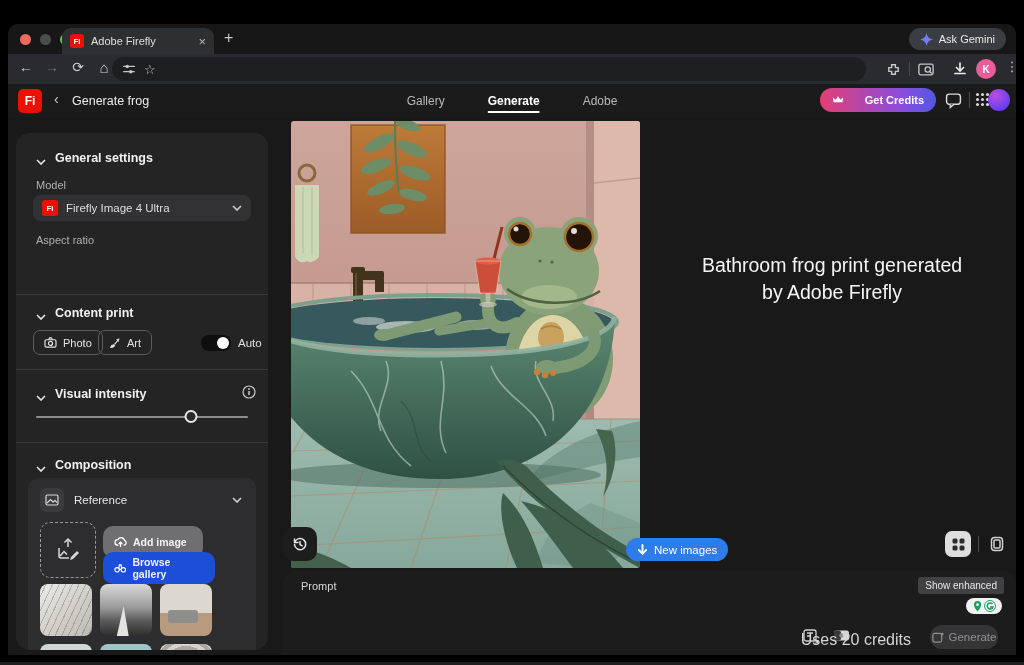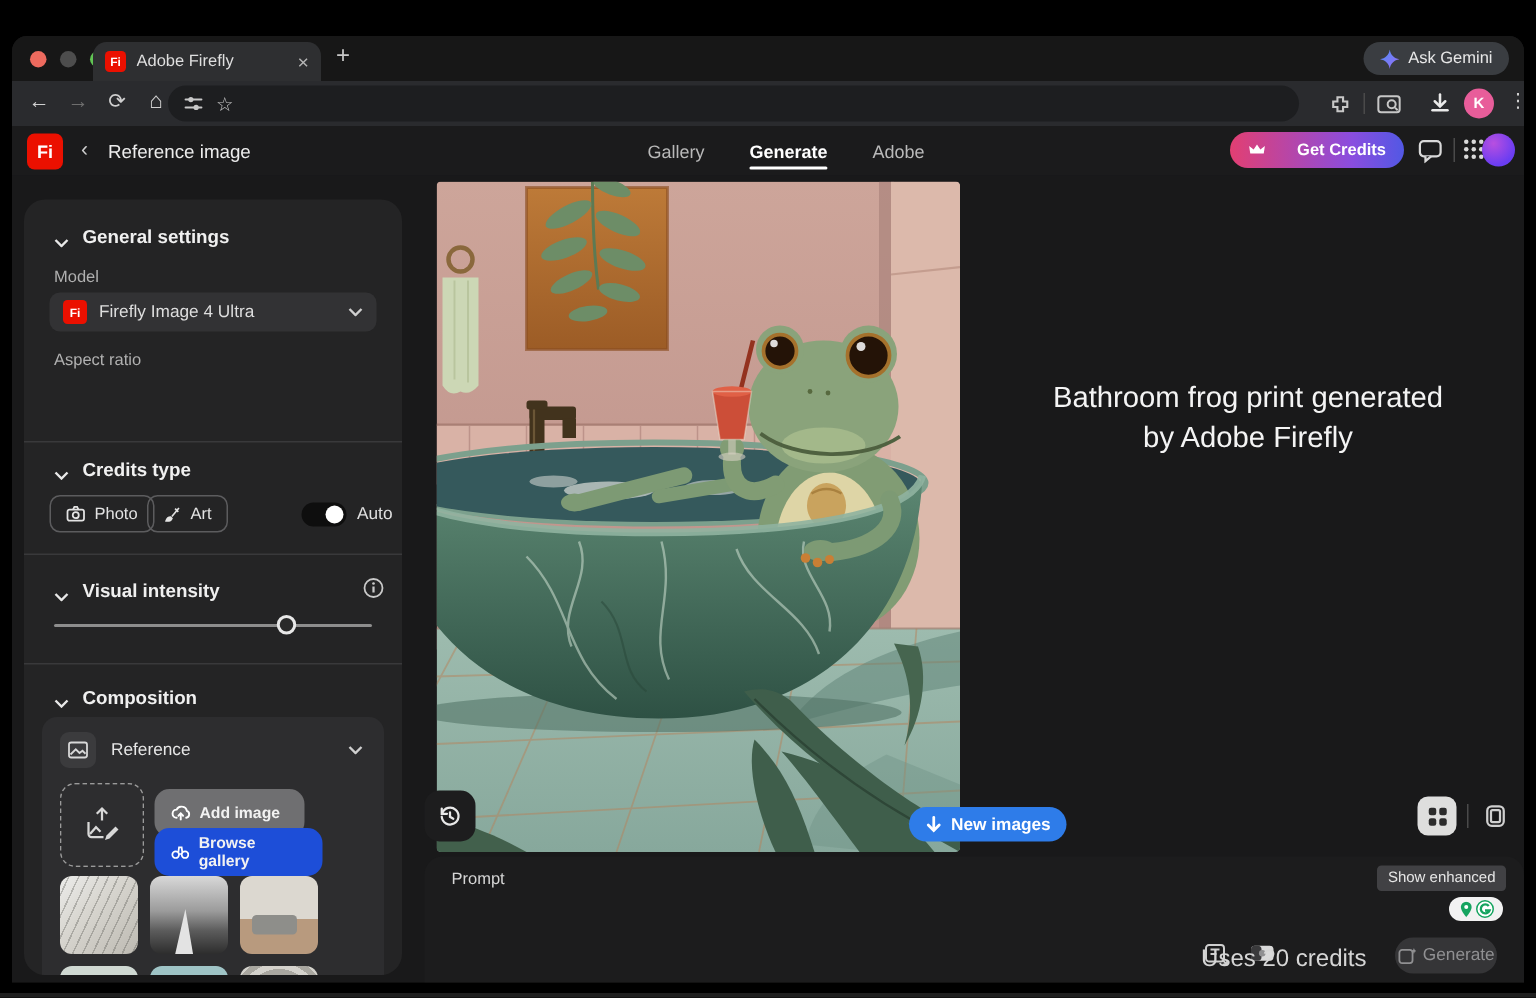--- a/index.html
+++ b/index.html
@@ -30,21 +30,21 @@
   .avatarK { position:absolute; left:968px; top:5px; width:20px; height:20px; border-radius:50%;
     background:#e85d9a; color:#fff; font-size:10px; font-weight:bold; display:flex; align-items:center; justify-content:center; }
 
   
   .appheader { position:absolute; left:0; top:60px; width:100%; height:33px; background:#1b1b1c; }
   .filogo { position:absolute; left:10px; top:5px; width:24px; height:24px; background:#eb1000;
     border-radius:5px; color:#fff; font-weight:bold; font-size:12px; display:flex; align-items:center; justify-content:center; }
   .backchev { position:absolute; left:46px; top:7px; color:#cfcfcf; font-size:14px; }
   .pagetitle { position:absolute; left:64px; top:10px; font-size:12.5px; color:#ececec; }
   .navtabs { position:absolute; left:50%; transform:translateX(-50%); top:0; height:33px;
-    display:flex; gap:30px; align-items:center;margin-left:12px; }
+    display:flex; gap:43px; align-items:center; }
   .navtab { font-size:12px; color:#b9b9b9; position:relative; height:100%; display:flex; align-items:center; }
   .navtab.active { color:#fff; font-weight:bold; }
   .navtab.active::after { content:""; position:absolute; left:0; right:0; bottom:4px; height:2px; background:#fff; border-radius:1px; }
   .getcredits { position:absolute; right:80px; top:4px; height:24px; border-radius:13px; padding:0 12px;
     background:linear-gradient(90deg,#e23f72,#8a4ddf 70%,#5258e4); display:flex; align-items:center; gap:21px;
     color:#fff; font-size:11px; font-weight:bold; }
   .hdr-ic { position:absolute; top:8px; color:#d9d9d9; }
   .hdr-div { position:absolute; right:46px; top:8px; width:1px; height:16px; background:#4a4a4a; }
   .avatarFF { position:absolute; right:6px; top:5px; width:22px; height:22px; border-radius:50%;
     background:radial-gradient(circle at 35% 30%, #b84fe0, #6a3df2 70%); }
@@ -90,22 +90,22 @@
   .t4 { background:linear-gradient(180deg,#cfd8d2 0 45%,#7a9b5f 45% 100%); }
   .t5 { background:radial-gradient(circle at 50% 45%, #dfe8e2 0 18%, #9fc4c6 20% 100%); }
   .t6 { background:repeating-radial-gradient(circle at 50% 50%, #d4d2cc 0 4px, #a9a7a0 4px 8px); }
 
   
   .artwork { position:absolute; left:283px; top:4px; width:349px; height:447px; border-radius:3px; overflow:hidden; }
   .caption { position:absolute; left:648px; top:135px; width:352px; text-align:center;
     color:#f4f4f4; font-size:19.5px; line-height:1.38; }
   .histbtn { position:absolute; left:275px; top:410px; width:34px; height:34px; background:#1d1d1e;
     border-radius:10px; display:flex; align-items:center; justify-content:center; color:#e8e8e8; }
-  .newimages { position:absolute; left:598px; top:421px; height:23px; background:#2e7ce9; border-radius:12px;
-    display:flex; align-items:center; gap:6px; padding:0 11px; color:#fff; font-size:11.5px; font-weight:bold; }
+  .newimages { position:absolute; left:618px; top:421px; height:23px; background:#2e7ce9; border-radius:12px;
+    display:flex; align-items:center; gap:6px; padding:0 11px; color:#fff; font-size:11.5px; font-weight:normal; }
   .gridbtn { position:absolute; left:937px; top:414px; width:26px; height:26px; background:#dededd;
     border-radius:7px; display:flex; align-items:center; justify-content:center; color:#222; }
   .viewdiv { position:absolute; left:970px; top:419px; width:1px; height:16px; background:#4a4a4a; }
   .framebtn { position:absolute; left:979px; top:417px; width:20px; height:20px; color:#cfcfcf;
     display:flex; align-items:center; justify-content:center; }
 
   
   .promptpanel { position:absolute; left:275px; top:454px; right:0; bottom:0; background:#1c1c1d;
     border-radius:12px 12px 0 0; }
   .prompt-lbl { position:absolute; left:18px; top:9px; font-size:11px; color:#d6d6d6; }
@@ -177,21 +177,21 @@
         <path d="M4.5 6.5 L8 10 L11.5 6.5"></path>
         <path d="M3 12.5 h10"></path>
     </svg>
     <div class="avatarK">K</div>
     <span class="navic" style="left:994px;font-size:13px">⋮</span>
   </div>
 
   <div class="appheader">
     <div class="filogo">Fi</div>
     <span class="backchev">‹</span>
-    <span class="pagetitle">Reference image</span>
+    <span class="pagetitle">Generate frog</span>
     <div class="navtabs">
       <div class="navtab">Gallery</div>
       <div class="navtab active">Generate</div>
       <div class="navtab">Adobe</div>
     </div>
     <div class="getcredits">
       <svg width="12" height="12" viewBox="0 0 16 16" fill="#fff">
         <path d="M2 11 L1 4.5 L5 7.5 L8 3 L11 7.5 L15 4.5 L14 11 Z"></path>
       </svg>
       <span>Get Credits</span>
@@ -234,21 +234,21 @@
             <path d="M1 1 L5 5 L9 1"></path>
           </svg>
       </div>
       <div class="lbl" style="top:101px">Aspect ratio</div>
       <div class="divider" style="top:161px"></div>
 
       <div class="sec-h" style="top:173px">
         <svg width="10" height="6" viewBox="0 0 10 6" fill="none" stroke="#e8e8e8" stroke-width="1.6">
             <path d="M1 1 L5 5 L9 1"></path>
           </svg>
-        <span>Credits type</span>
+        <span>Content print</span>
       </div>
       <div class="typebtn" style="left:17px;top:197px">
         <svg width="13" height="11" viewBox="0 0 14 12" fill="none" stroke="#e3e3e3" stroke-width="1.3">
           <rect x="1" y="3" width="12" height="8" rx="1.5"></rect>
             <path d="M5 3 L6 1 h2 l1 2"></path>
             <circle cx="7" cy="7" r="2.2"></circle>
         </svg>
         <span>Photo</span>
       </div>
       <div class="typebtn" style="left:82px;top:197px">

